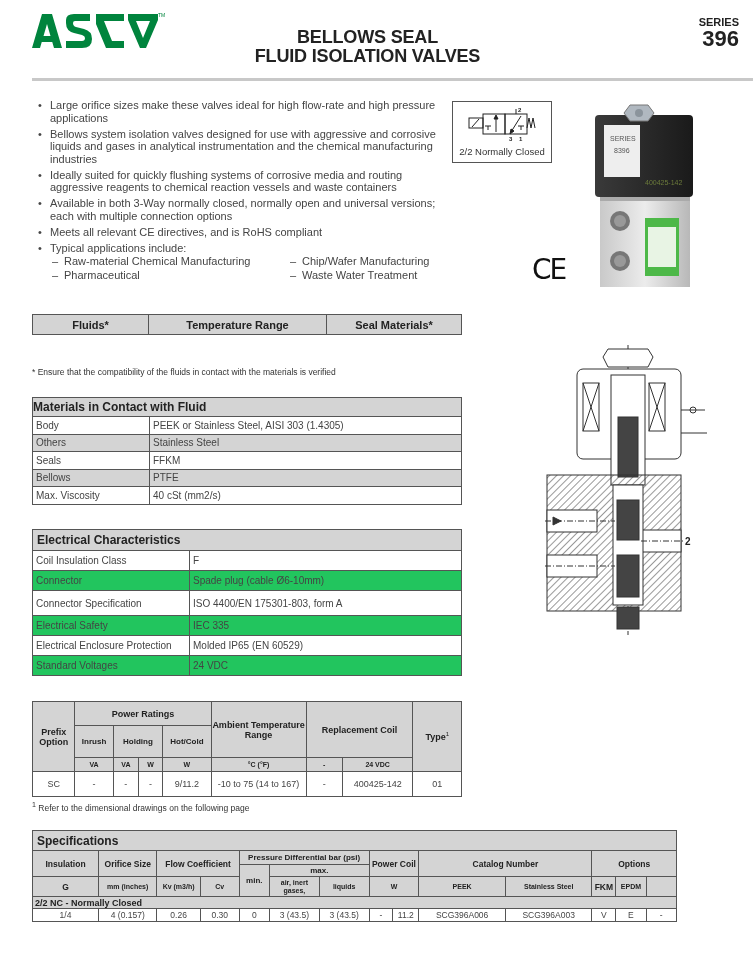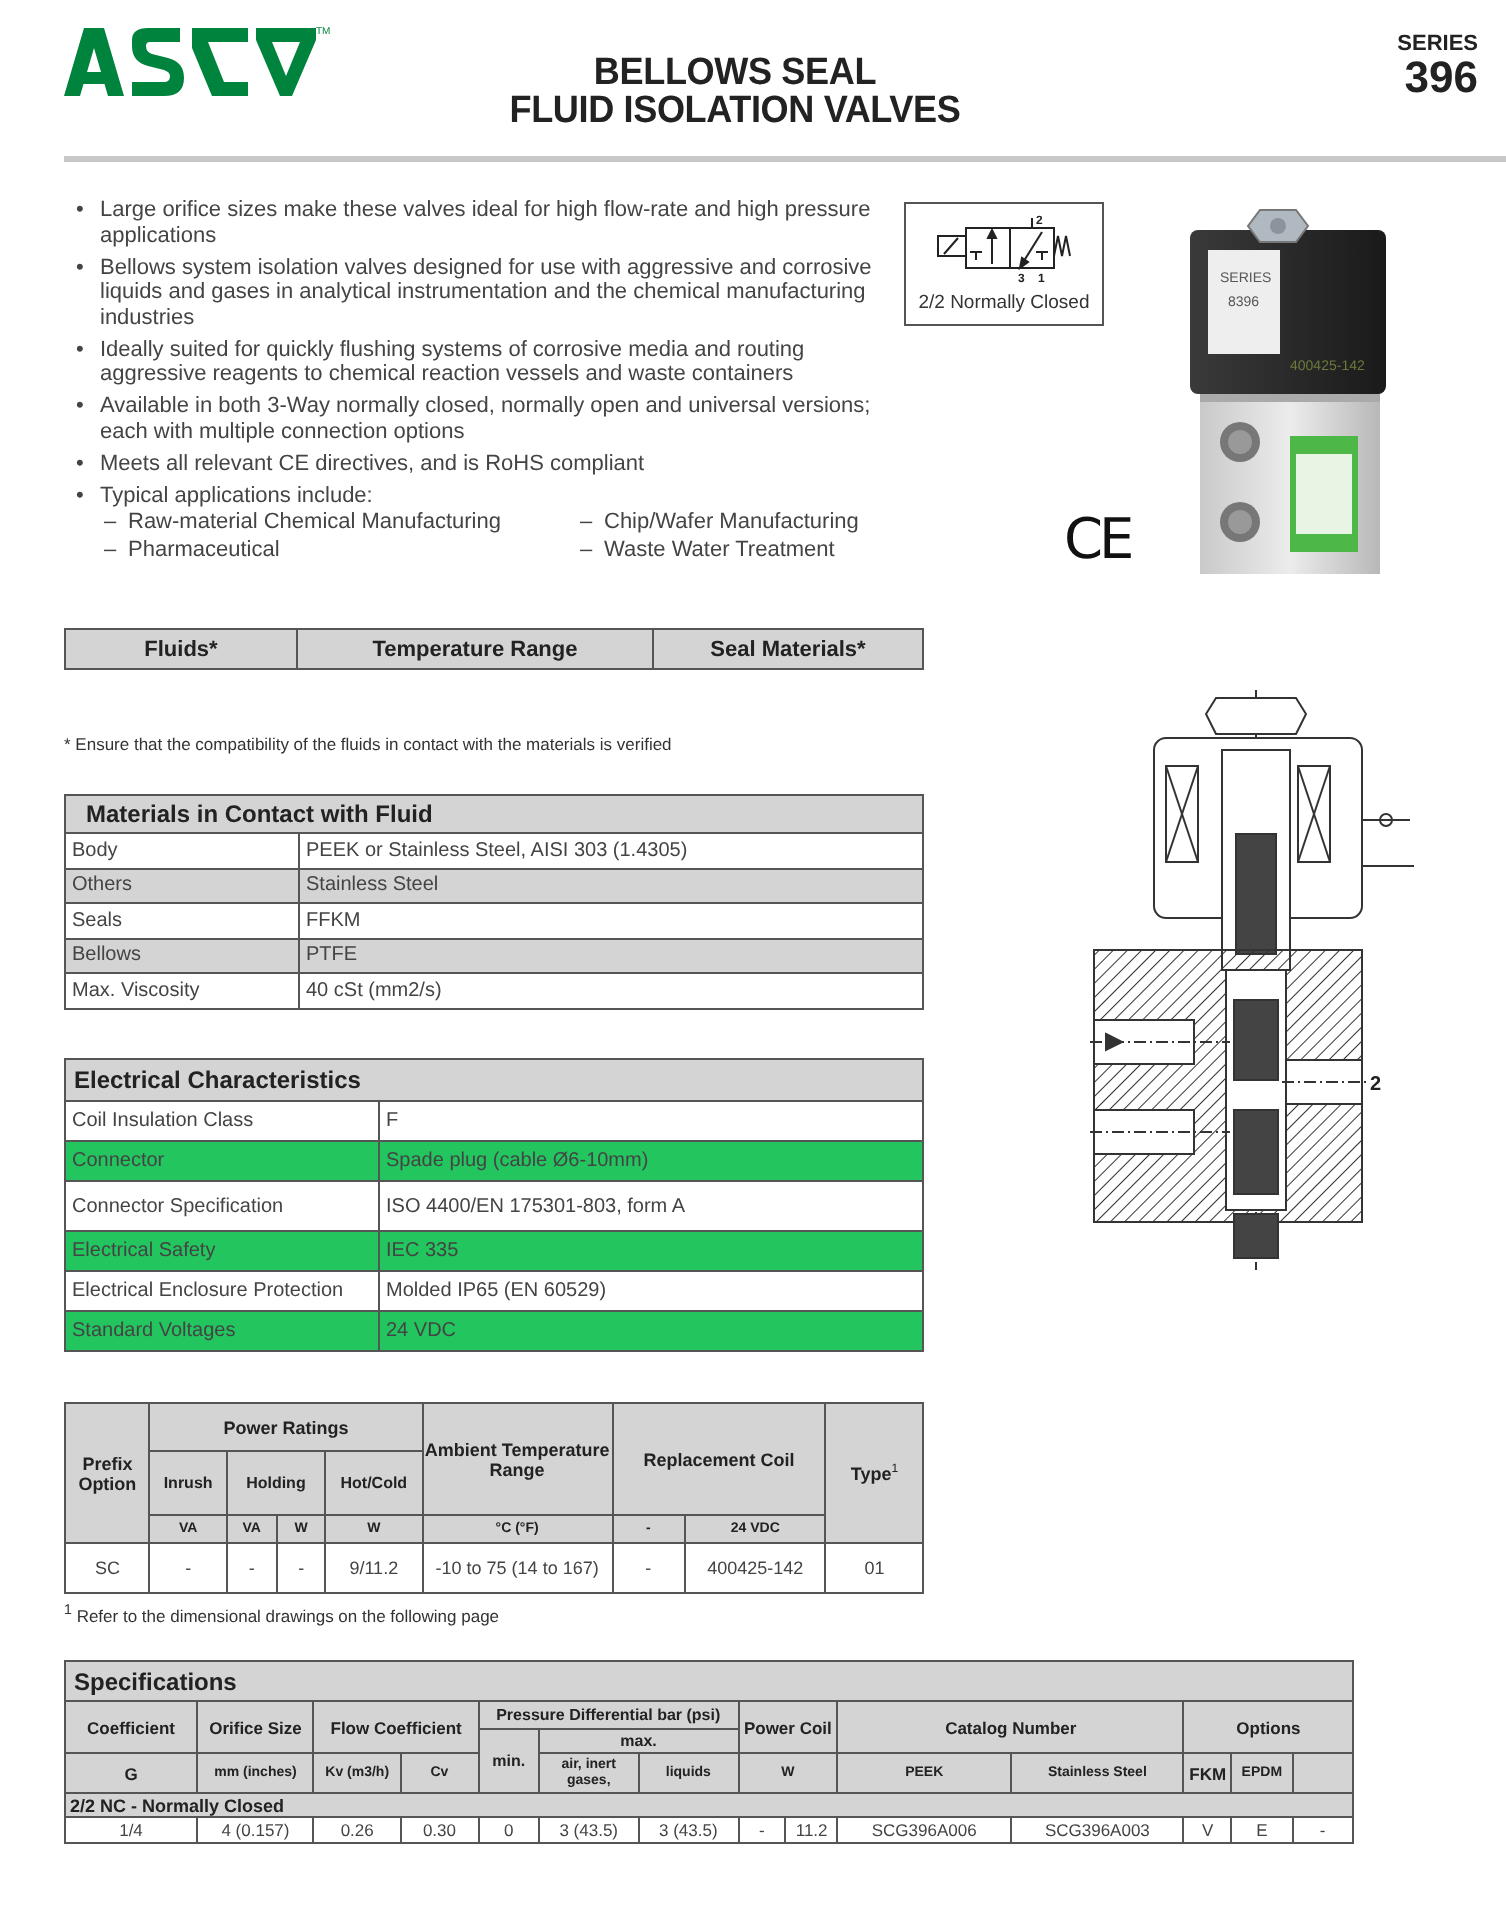--- a/index.html
+++ b/index.html
@@ -31,21 +31,21 @@
 
   table { border-collapse: collapse; position: absolute; font-family: "Liberation Sans", sans-serif; }
   td, th { border: 1px solid #555; }
 
   .t-fluids { left: 32px; top: 314px; width: 430px; font-size: 9px; }
   .t-fluids th { background: #d4d4d4; font-size: 11px; font-weight: bold; color: #222; height: 20px; }
   .t-fluids td { text-align: center; height: 28px; color: #444; line-height: 11px; }
   .foot { position: absolute; font-size: 8.5px; color: #333; }
 
   .t-mat { left: 32px; top: 397px; width: 430px; font-size: 10px; }
-  .t-mat .hd { background: #d4d4d4; font-weight: bold; font-size: 12px; color: #222; height: 19px; padding-left: 10px; text-align: left; }
+  .t-mat .hd { background: #d4d4d4; font-weight: bold; font-size: 12px; color: #222; height: 19px; padding-left: 0; text-align: left; }
   .t-mat td { height: 17.5px; padding-left: 3px; color: #444; }
   .t-mat tr.alt td { background: #d4d4d4; }
 
   .t-elec { left: 32px; top: 529px; width: 430px; font-size: 10px; }
   .t-elec .hd { background: #d4d4d4; font-weight: bold; font-size: 12px; color: #222; height: 21px; padding-left: 4px; text-align: left; }
   .t-elec td { height: 20px; padding-left: 3px; color: #444; }
   .t-elec tr.tall td { height: 25px; }
   .t-elec tr.alt td { background: #22c55e; }
 
   .t-power { left: 32px; top: 701px; width: 430px; font-size: 8px; text-align: center; }
@@ -265,21 +265,21 @@
 </tbody>
   </table>
 <div class="foot" style="left:32px; top:801px;"><sup>1</sup> <span>Refer to the dimensional drawings on the following page</span></div>
 
 <table class="t-spec">
   <tbody>
       <tr>
         <th class="hd" colspan="14">Specifications</th>
       </tr>
   <tr style="height:14px">
-    <th rowspan="2" colspan="1" style="width:61px; font-size:8.5px">Coefficient</th>
+    <th rowspan="2" colspan="1" style="width:61px; font-size:8.5px">Insulation</th>
     <th rowspan="2" style="width:54px; font-size:8.5px">Orifice Size</th>
     <th rowspan="2" colspan="2" style="font-size:8.5px">Flow Coefficient</th>
     <th colspan="3" style="font-size:8px">Pressure Differential bar (psi)</th>
     <th rowspan="2" colspan="2" style="font-size:8.5px">Power Coil</th>
     <th rowspan="2" colspan="2" style="font-size:8.5px">Catalog Number</th>
     <th rowspan="2" colspan="3" style="font-size:8.5px">Options</th>
   </tr>
   <tr style="height:12px">
     <th rowspan="2" style="width:28px">min.</th>
     <th colspan="2" style="font-weight:bold">max.</th>

